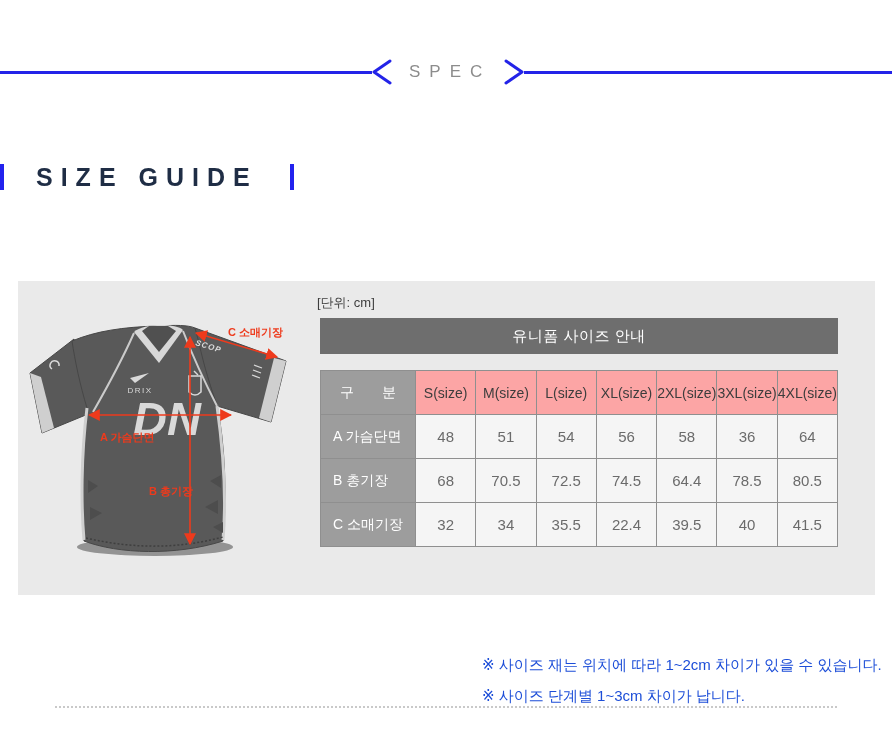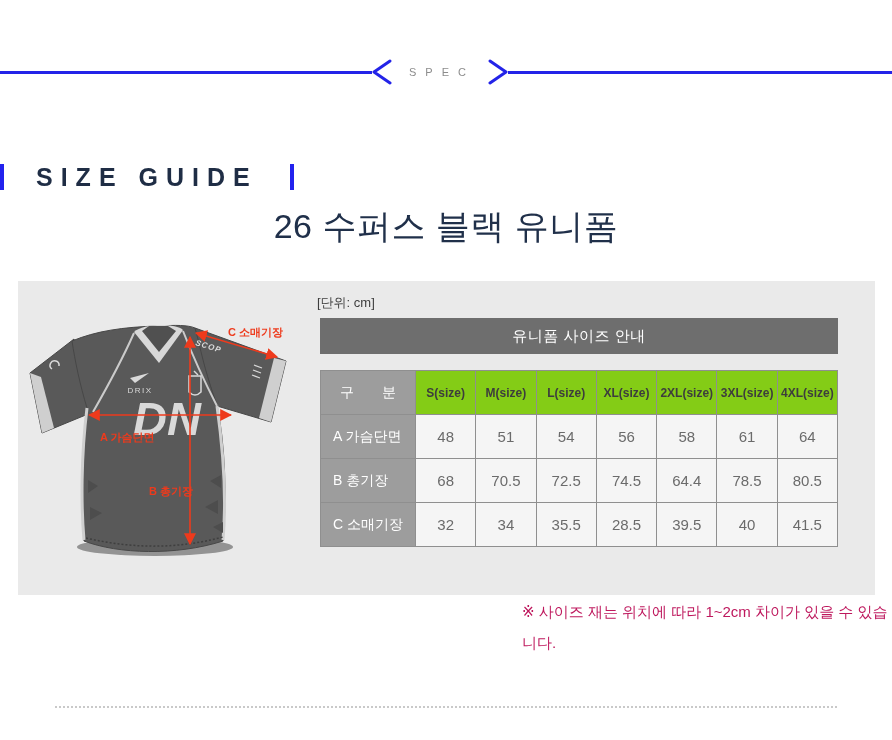--- a/index.html
+++ b/index.html
@@ -6,50 +6,50 @@
   html,body { background:#ffffff; }
   body { font-family:"Liberation Sans","DejaVu Sans",sans-serif; }
   #page { position:relative; width:892px; height:740px; background:#ffffff; overflow:hidden; margin:0 auto; }
 
   
   .spec-row { position:absolute; top:58px; left:0; width:892px; height:28px; display:flex; align-items:center; }
   .spec-line { height:3px; background:#2323e8; }
   .spec-line.left { width:372px; }
   .spec-line.right { flex:1; }
   .spec-chev { width:21px; height:28px; flex:0 0 auto; }
-  .spec-label { color:#8c8c8c; font-size:11px; letter-spacing:9px; margin:0 12px 0 16px; font-weight:400; }
+  .spec-label { color:#8c8c8c; font-size:17px; letter-spacing:9px; margin:0 12px 0 16px; font-weight:400; }
 
   
   .sg-row { position:absolute; top:162px; left:0; width:892px; height:30px; display:flex; align-items:center; justify-content:flex-start; }
   .sg-bar { width:4px; height:26px; background:#2222ee; }
   .sg-title { color:#1f2d45; font-size:25px; font-weight:700; letter-spacing:8px; margin:0 32px; }
   .product-title { position:absolute; top:204px; left:0; width:892px; text-align:center; color:#20304a; font-size:34px; font-weight:500; letter-spacing:0.5px; }
 
   
   .size-box { position:absolute; left:18px; top:281px; width:857px; height:314px; background:#eaeaea; }
   .jersey-svg { position:absolute; left:0; top:0; width:320px; height:314px; }
   .measure-label { position:absolute; color:#ee3a1c; font-size:11px; font-weight:700; white-space:nowrap; }
   .label-c { left:210px; top:44px; }
   .label-a { left:82px; top:149px; }
   .label-b { left:131px; top:203px; }
 
   .unit-label { position:absolute; left:299px; top:13px; font-size:13px; color:#3e3e3e; font-weight:500; }
   .table-title-bar { position:absolute; left:302px; top:37px; width:518px; height:36px; background:#6e6e6e; color:#ffffff; font-size:15px; display:flex; align-items:center; justify-content:center; letter-spacing:0.5px; }
 
   table.size-table { position:absolute; left:302px; top:89px; width:518px; height:177px; border-collapse:collapse; table-layout:fixed; }
   .size-table td, .size-table th { border:1px solid #8f8f8f; text-align:center; vertical-align:middle; }
-  .size-table .col-head { background:#84cc16; color:#3d3d3d; font-size:12px; font-weight:700; }
+  .size-table .col-head { background:#fca5a5; color:#3d3d3d; font-size:14px; font-weight:400; }
   .size-table .gubun { background:#9d9d9d; color:#ffffff; font-size:14px; font-weight:500; }
   .size-table th.gubun { text-align:center;margin-left:47px; }
   .size-table td.gubun { text-align:left; padding-left:12px; }
   .size-table .val { background:#f5f5f5; color:#6b6b6b; font-size:15px;text-align:center; }
   .size-table col.c0 { width:95px; }
 
   
-  .notes { position:absolute; left:482px; top:596px; font-size:15px; color:#be185d; line-height:31px;margin-left:40px; }
+  .notes { position:absolute; left:482px; top:649px; font-size:15px; color:#1d4ed8; line-height:31px; }
 
   
   .dotted { position:absolute; left:55px; top:706px; width:782px; border-top:2px dotted #c9c9c9; }
 </style>
 </head>
 <body>
 
 <div id="page">
 
   <div class="spec-row">
@@ -62,21 +62,20 @@
       <path d="M19,14 L3,3 M19,14 L3,25" stroke="#2323e8" stroke-width="3" fill="none" stroke-linecap="round"></path>
     </svg>
     <div class="spec-line right"></div>
   </div>
 
   <div class="sg-row">
     <div class="sg-bar"></div>
     <div class="sg-title">SIZE GUIDE</div>
     <div class="sg-bar"></div>
   </div>
-  <div class="product-title">26 수퍼스 블랙 유니폼</div>
 
   <div class="size-box">
 
     <svg class="jersey-svg" viewBox="0 0 320 314">
       <defs>
         <marker id="arr" viewBox="0 0 10 10" refX="9" refY="5" markerWidth="7.5" markerHeight="7.5" orient="auto-start-reverse">
           <path d="M0,0 L10,5 L0,10 z" fill="#ee3a1c"></path>
         </marker>
       </defs>
 
@@ -145,46 +144,47 @@
         <th class="col-head">3XL(size)</th>
         <th class="col-head">4XL(size)</th>
       </tr>
       <tr>
         <td class="gubun">A 가슴단면</td>
         <td class="val">48</td>
         <td class="val">51</td>
         <td class="val">54</td>
         <td class="val">56</td>
         <td class="val">58</td>
-        <td class="val">61</td>
+        <td class="val">36</td>
         <td class="val">64</td>
       </tr>
       <tr>
         <td class="gubun">B 총기장</td>
         <td class="val">68</td>
         <td class="val">70.5</td>
         <td class="val">72.5</td>
         <td class="val">74.5</td>
         <td class="val">64.4</td>
         <td class="val">78.5</td>
         <td class="val">80.5</td>
       </tr>
       <tr>
         <td class="gubun">C 소매기장</td>
         <td class="val">32</td>
         <td class="val">34</td>
         <td class="val">35.5</td>
-        <td class="val">28.5</td>
+        <td class="val">22.4</td>
         <td class="val">39.5</td>
         <td class="val">40</td>
         <td class="val">41.5</td>
       </tr>
     </tbody>
       </table>
   </div>
 
   <div class="notes">
     <div>※ 사이즈 재는 위치에 따라 1~2cm 차이가 있을 수 있습니다.</div>
+    <div>※ 사이즈 단계별 1~3cm 차이가 납니다.</div>
   </div>
 
   <div class="dotted"></div>
 
 </div>
 
 </body></html>

